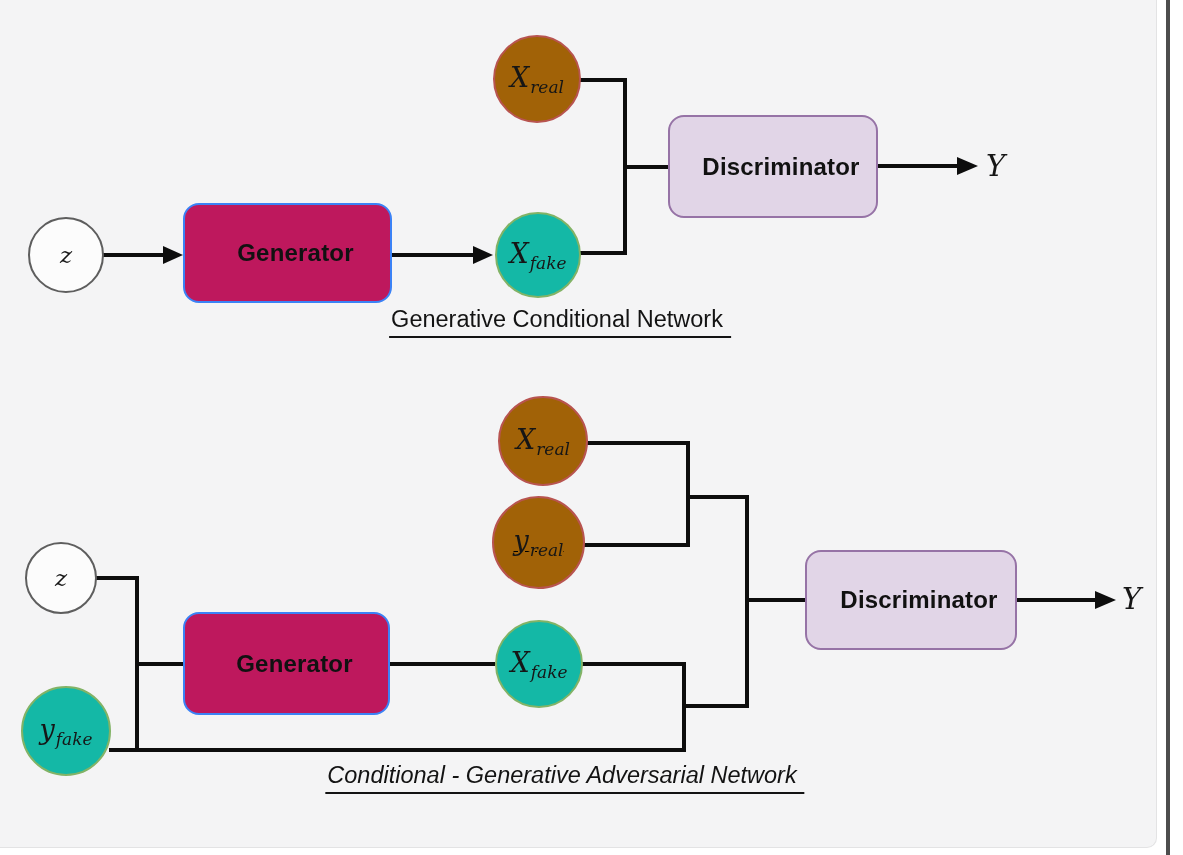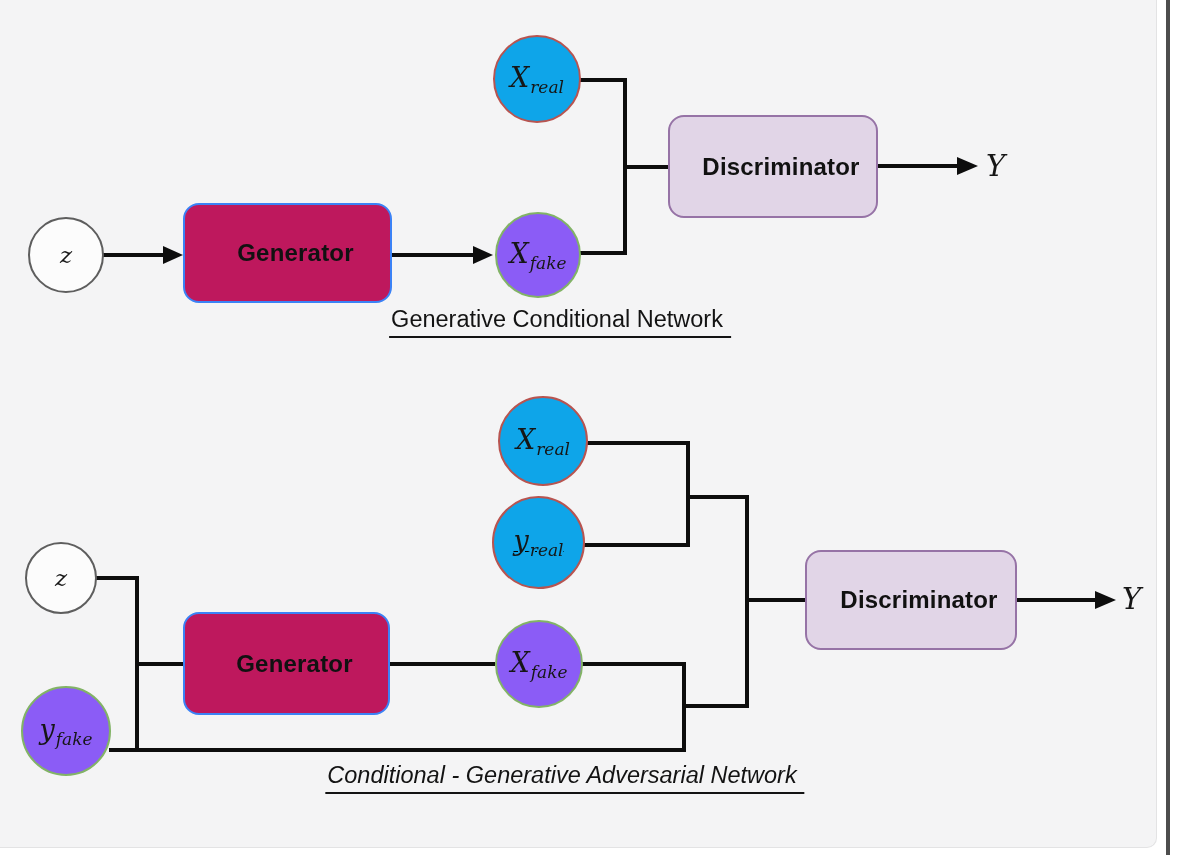--- a/index.html
+++ b/index.html
@@ -14,22 +14,22 @@
   }
   #page-edge{
     position:absolute;top:0;left:1166px;width:4px;height:855px;
     background:#4d4d4d;
   }
   .layer{position:absolute;left:0;top:0;width:1183px;height:855px;}
   svg.layer{pointer-events:none;}
   .node{position:absolute;display:flex;align-items:center;justify-content:center;box-sizing:border-box;}
   .circle{border-radius:50%;}
   .circle.plain{background:#fcfcfc;border:2px solid #5e5e5e;}
-  .circle.real{background:#0ea5e9;border:2px solid #b85450;}
-  .circle.fake{background:#8b5cf6;border:2px solid #82b366;}
+  .circle.real{background:#a16207;border:2px solid #b85450;}
+  .circle.fake{background:#14b8a6;border:2px solid #82b366;}
   .box{border-radius:16px;padding-left:16px;}
   .box.gen{background:#be185d;border:2px solid #3b82f6;}
   .box.disc{background:#e1d5e7;border:2px solid #9673a6;}
   .box-label{
     font-family:"Liberation Sans",sans-serif;font-weight:bold;
     font-size:24px;color:#111;letter-spacing:.2px;
   }
   .math{font-family:"DejaVu Serif",serif;font-style:italic;color:#161616;}
   .math .base{font-size:27px;}
   .math .sub{font-size:17px;font-style:italic;vertical-align:-6px;margin-left:1px;}

